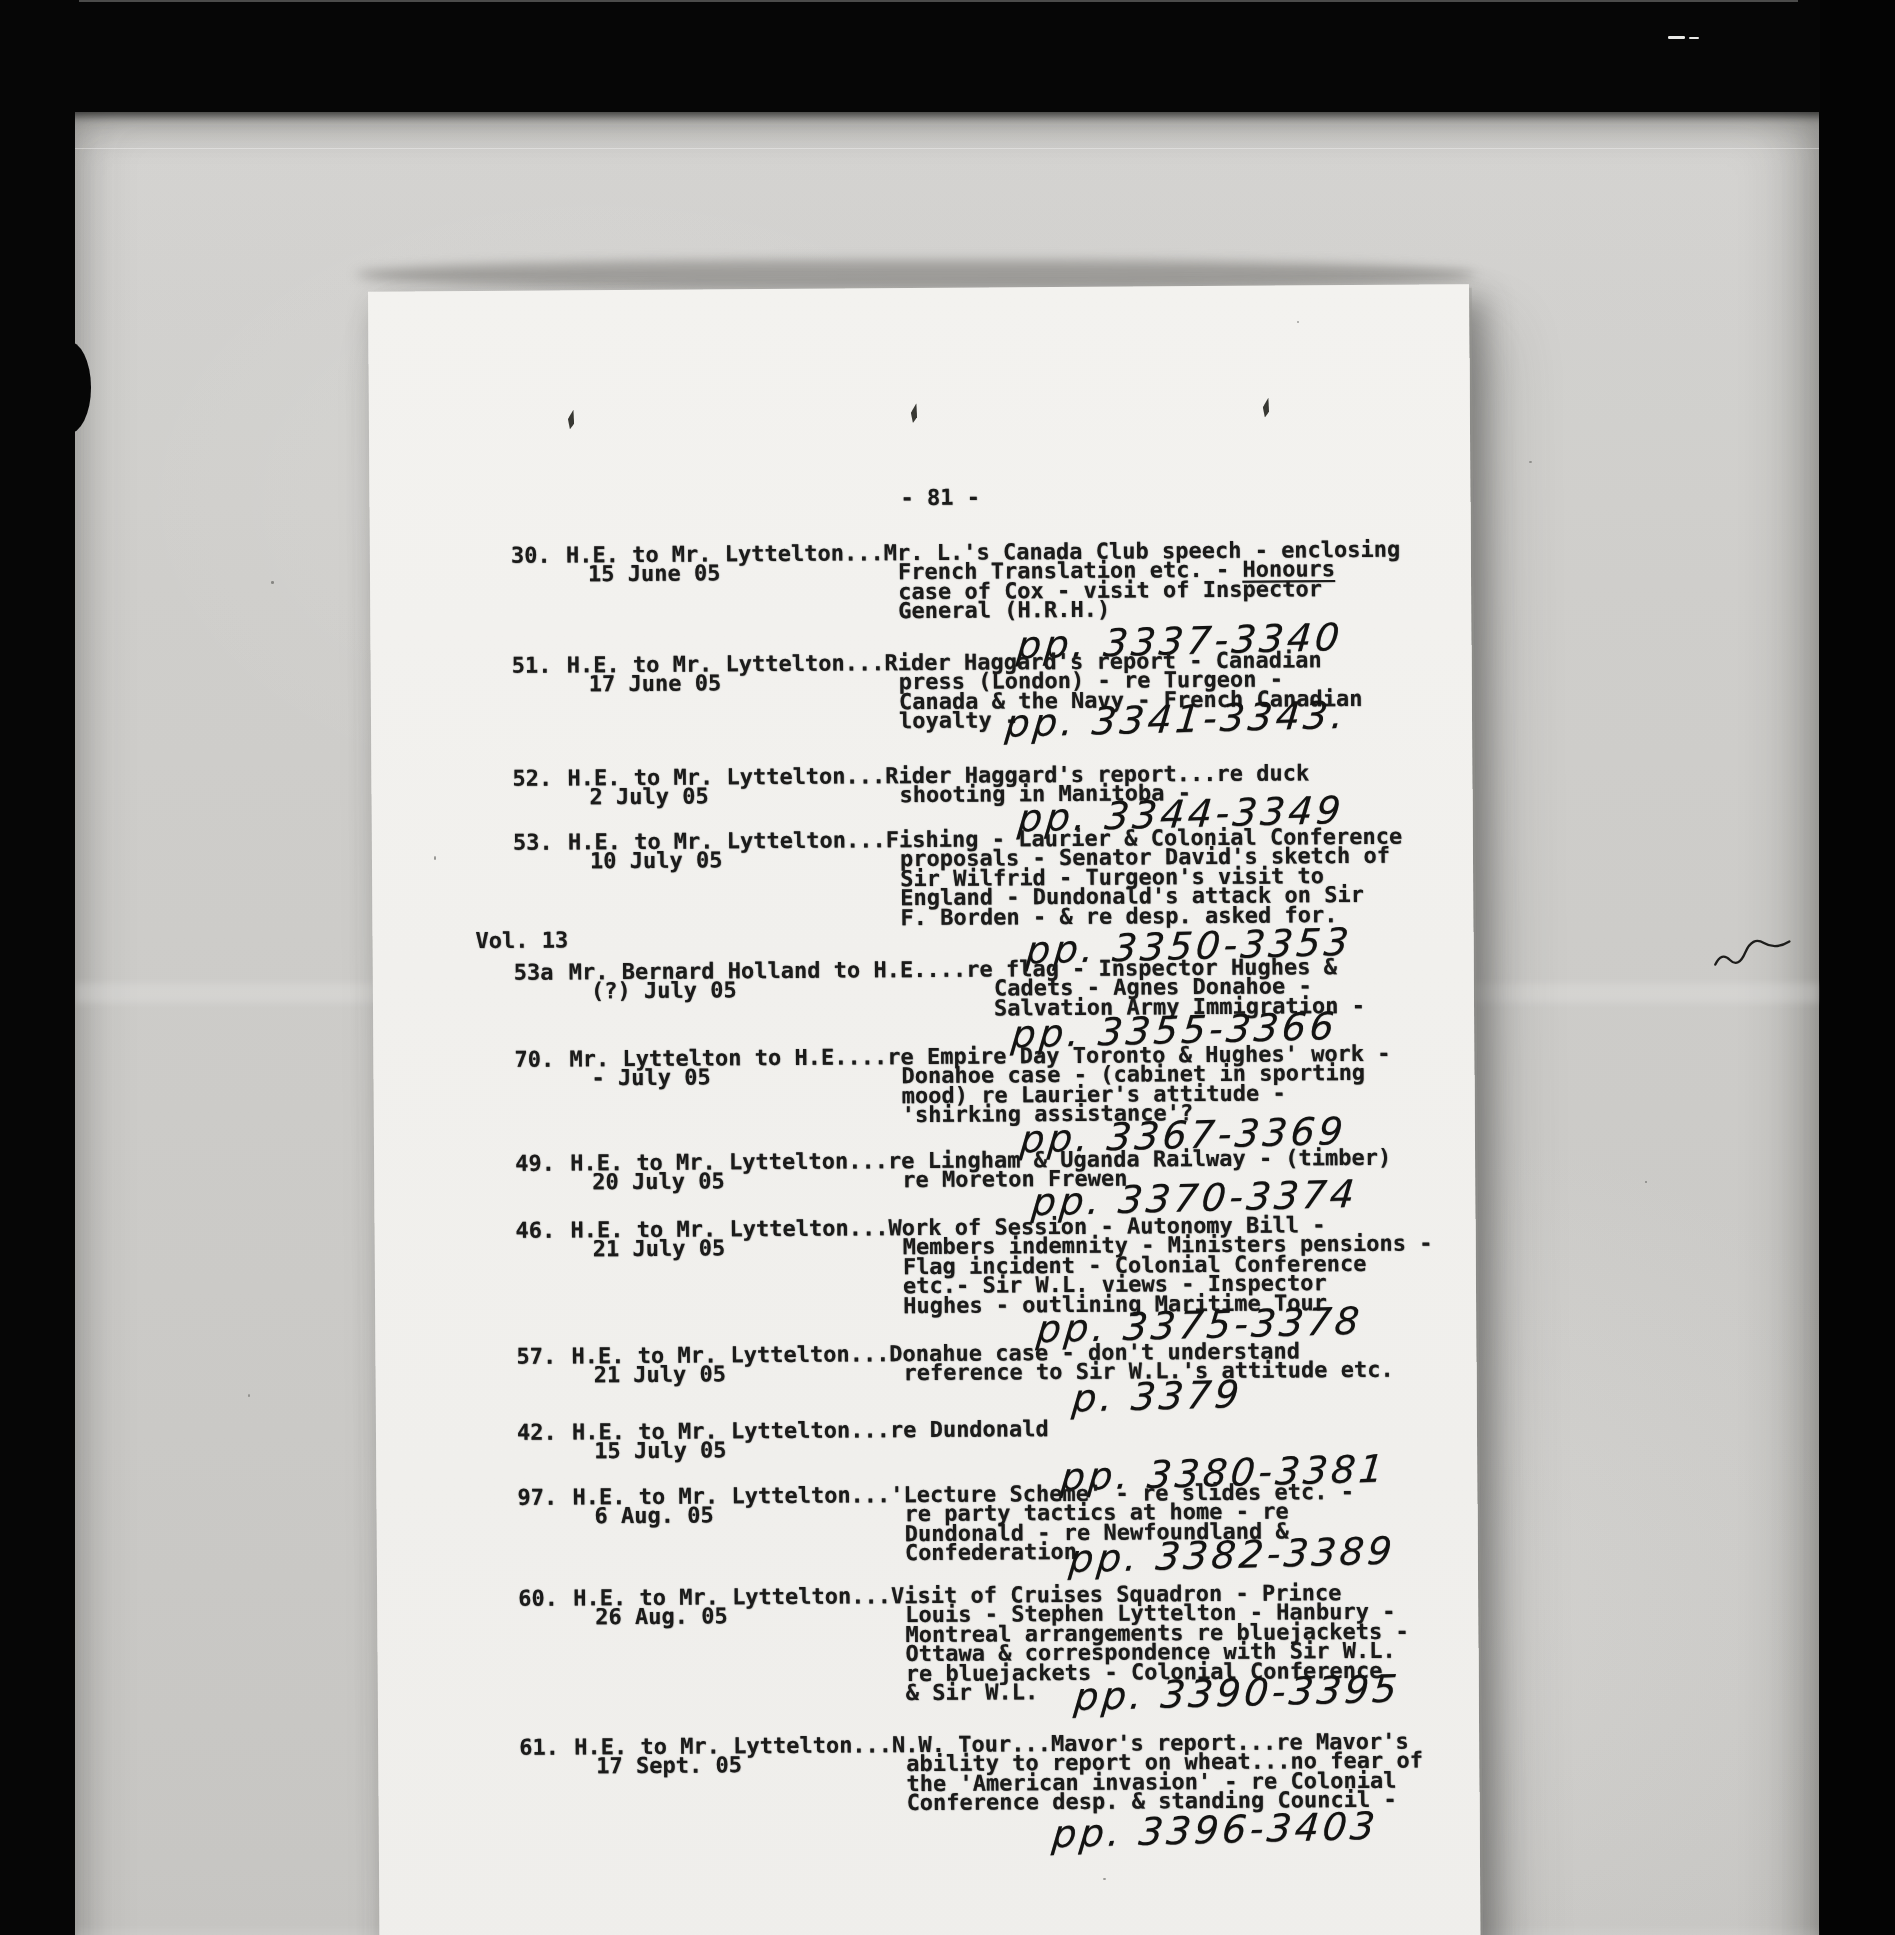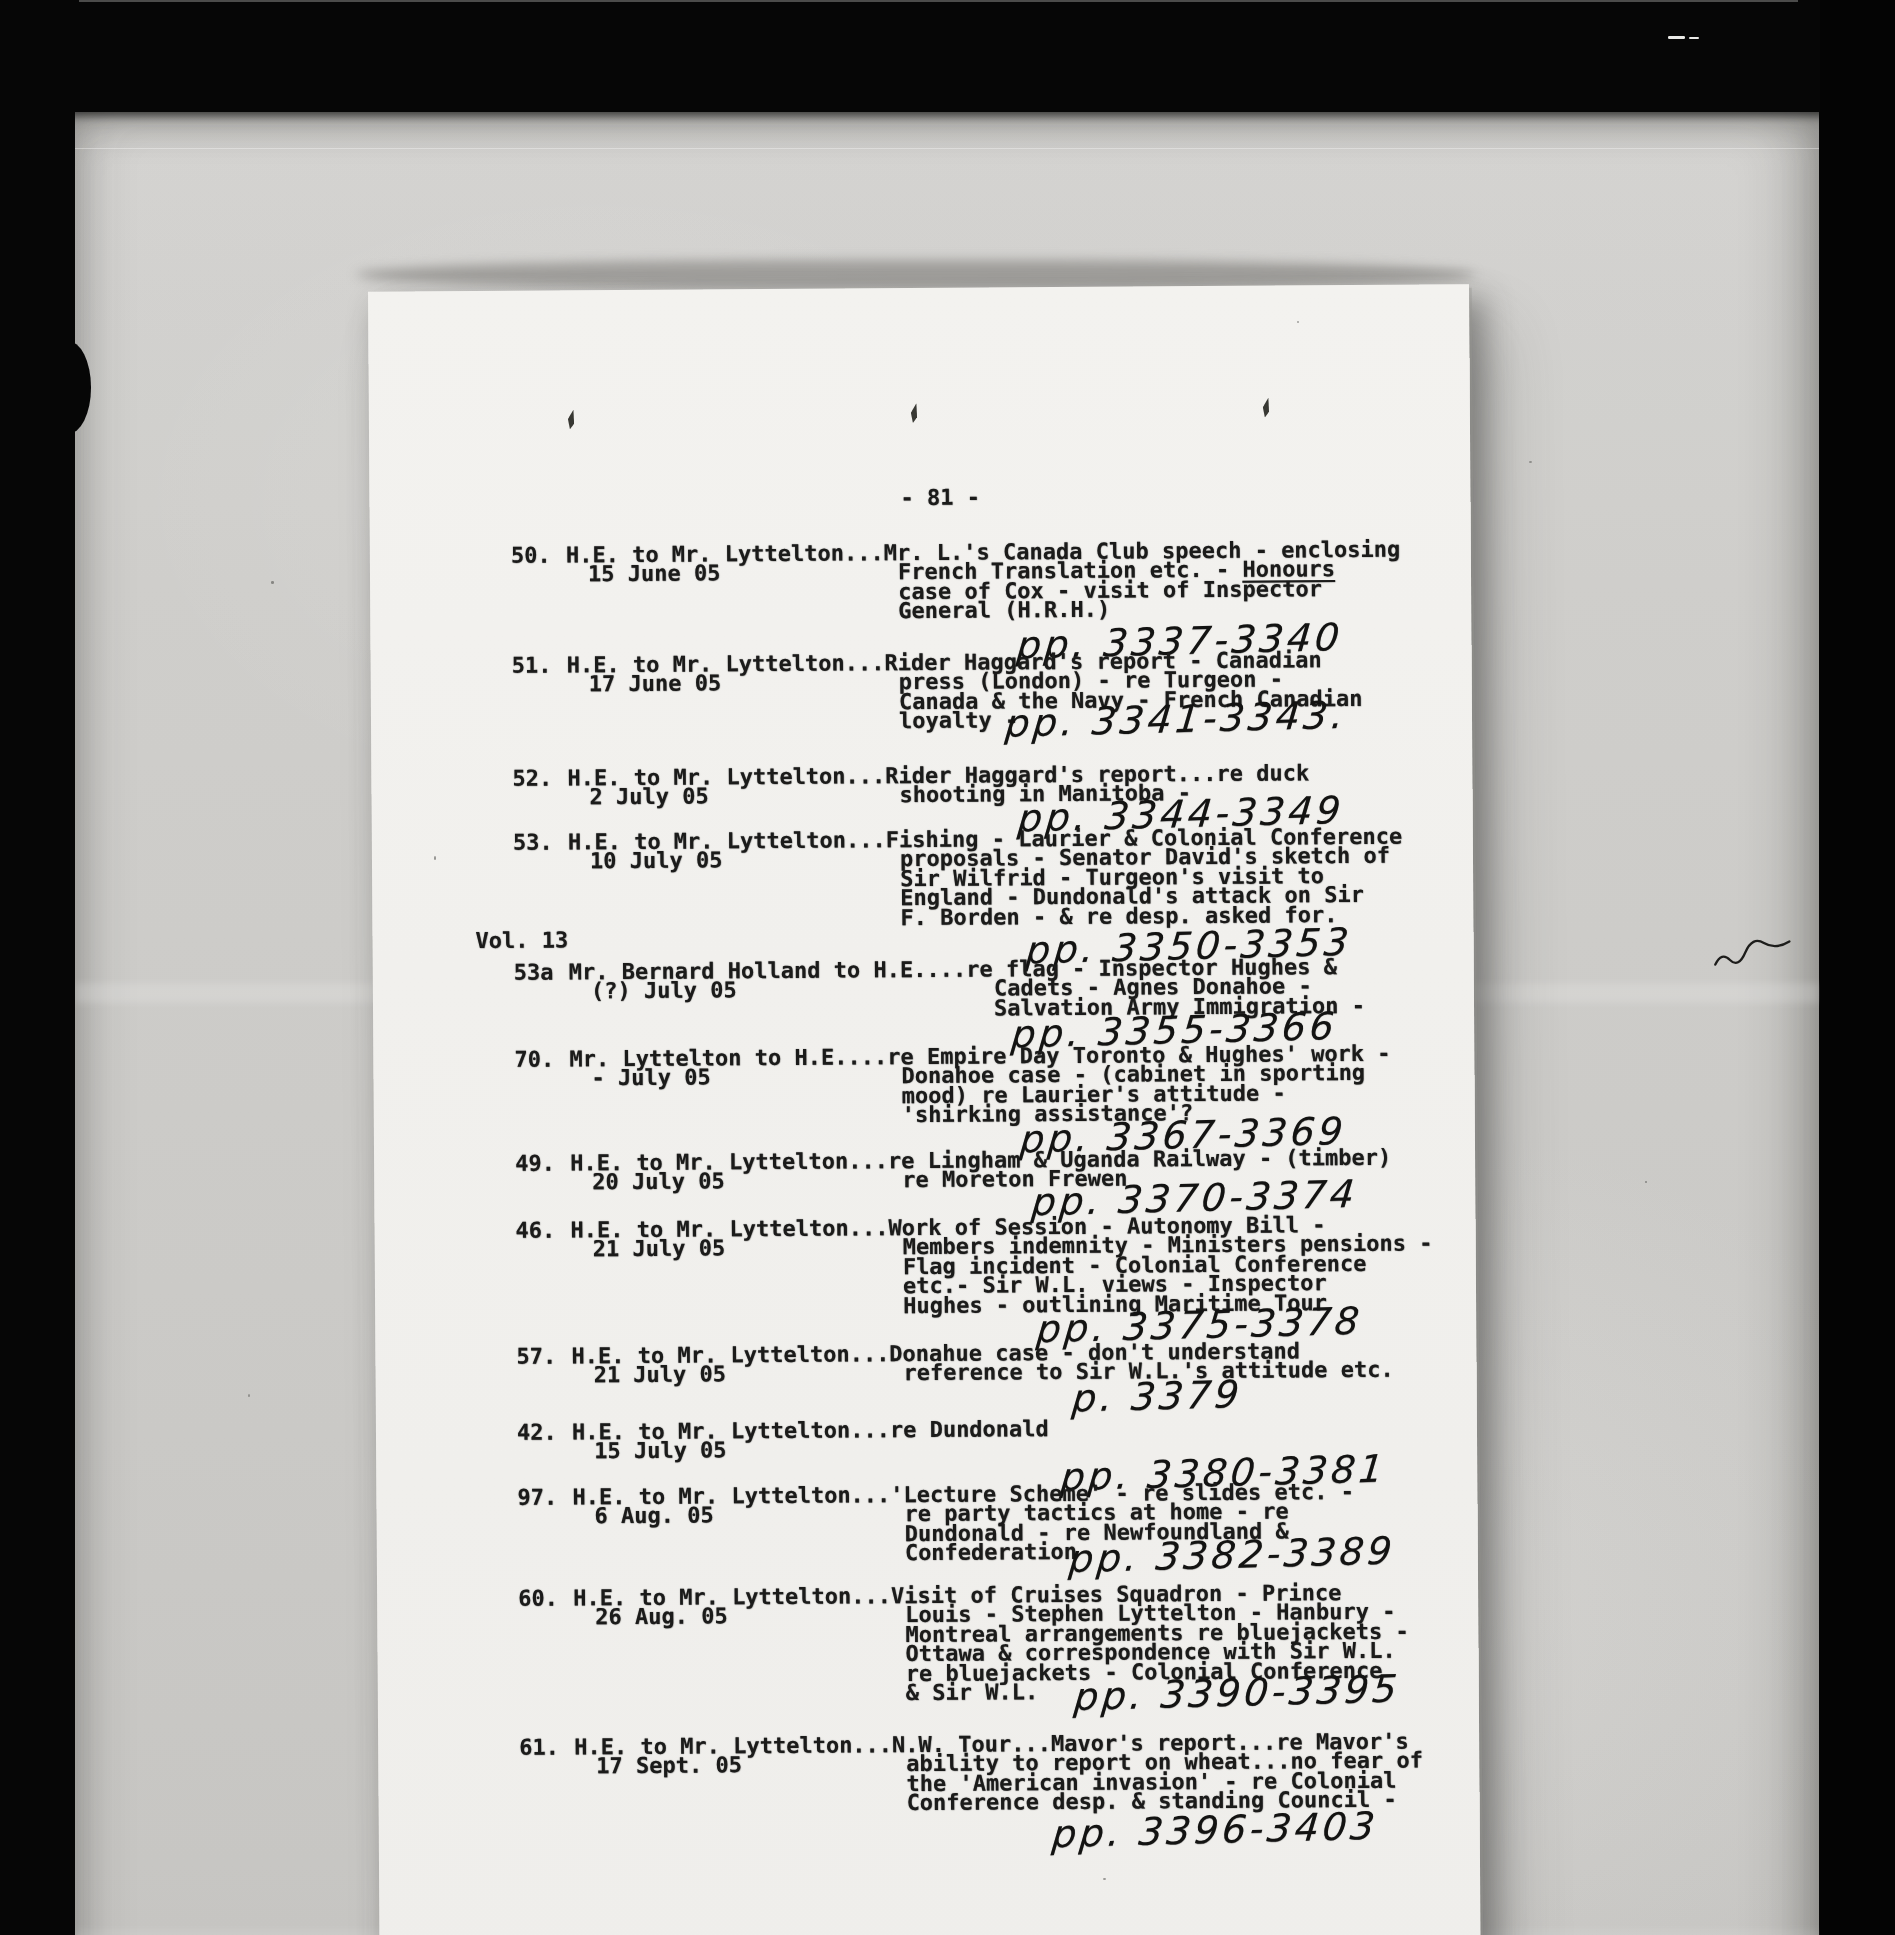--- a/index.html
+++ b/index.html
@@ -74,21 +74,21 @@
   <div class="page">
     <div class="punch" style="left:199px;top:119px;"></div>
     <div class="punch" style="left:542px;top:115px;"></div>
     <div class="punch" style="left:894px;top:112px;"></div>
 
     <div class="pagenum">- 81 -</div>
     <div class="volnote">Vol. 13</div>
 
     <div id="entries">
         <div class="entry" style="top: 255px;">
-          <span class="enum">50.</span>
+          <span class="enum">30.</span>
           <span class="eline1">H.E. to Mr. Lyttelton...Mr. L.'s Canada Club speech - enclosing</span>
           <span class="edate">15 June 05</span>
           <div class="edesc" style="left: 387px;">
             <div class="dline"><span>French Translation etc. - </span><span class="u">Honours</span></div>
             <div class="dline">case of Cox - visit of Inspector</div>
             <div class="dline">General (H.R.H.)</div>
           </div>
           <span class="epp" style="left: 506px; top: 82px;">pp. 3337-3340</span>
         </div>
         <div class="entry" style="top: 365px;">

